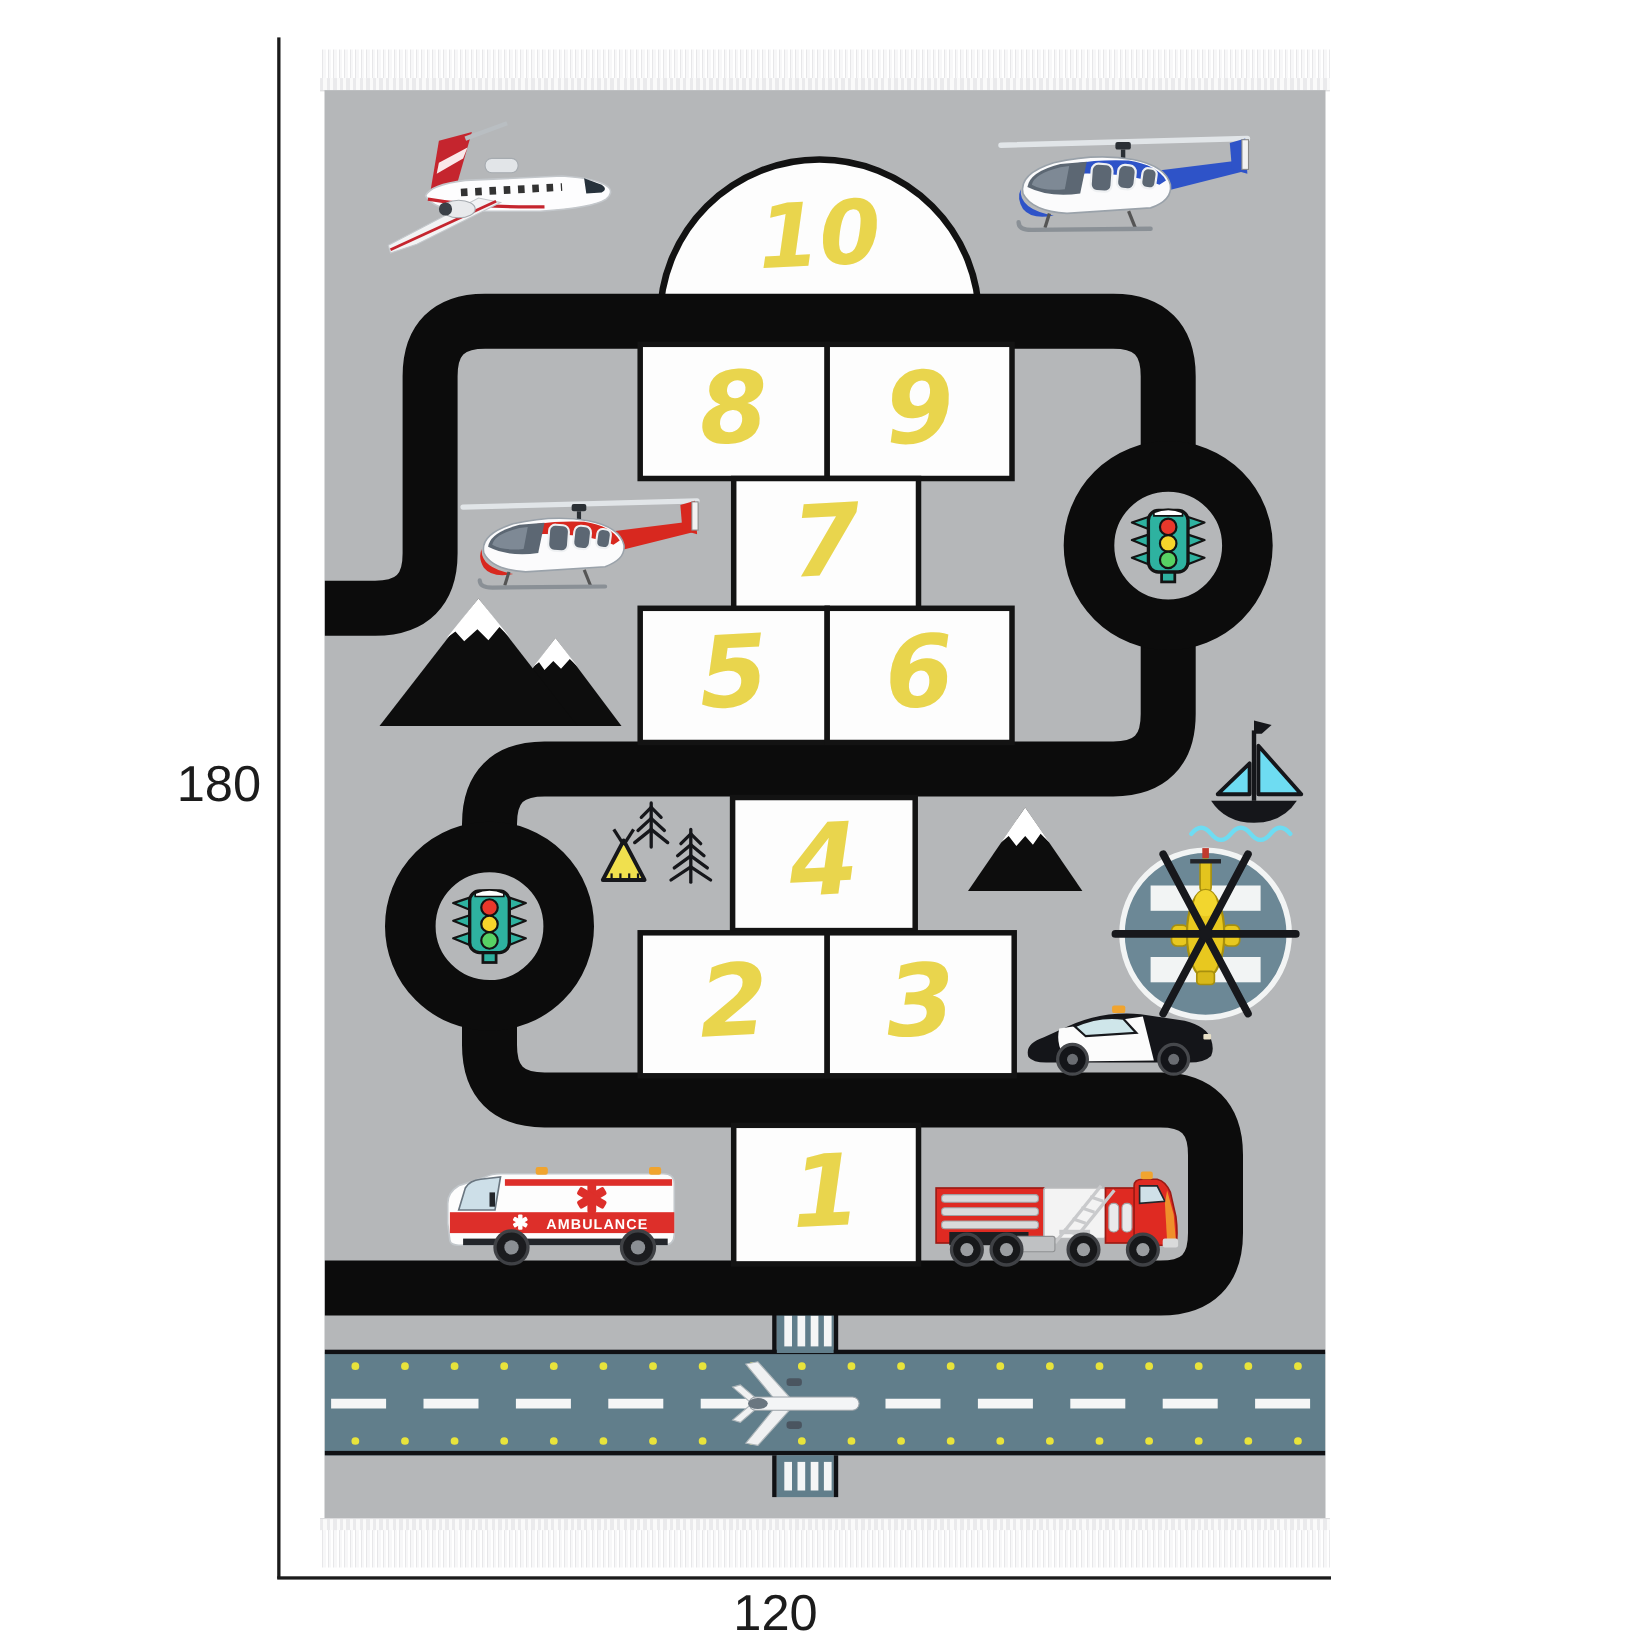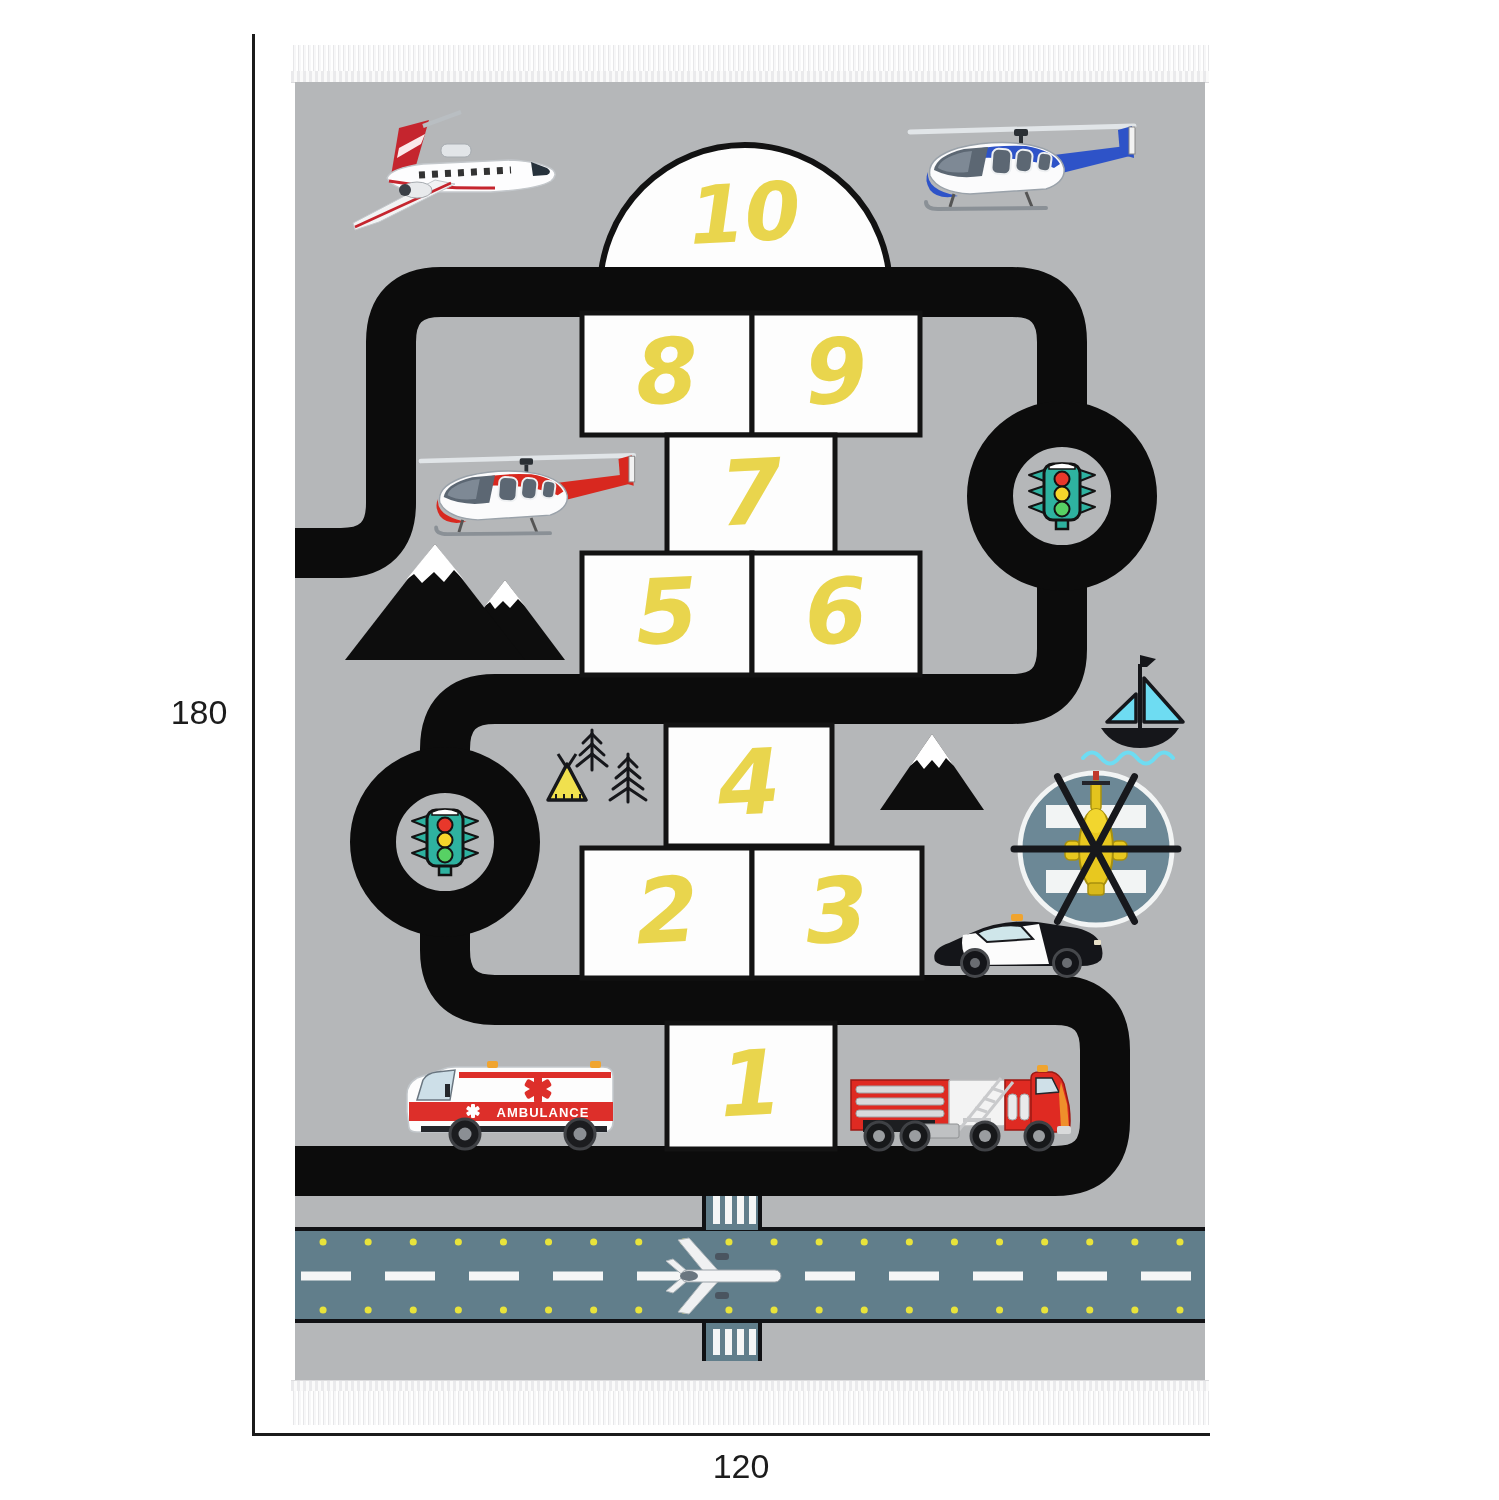--- a/index.html
+++ b/index.html
@@ -1,23 +1,23 @@
 <!DOCTYPE html>
 <html><head>
 <meta charset="utf-8">
 <style>
   html,body{margin:0;padding:0;background:#fff;}
   .canvas{position:relative;width:1499px;height:1500px;background:#fff;overflow:hidden;
           font-family:"Liberation Sans",sans-serif;}
   
   .dim-line-v{position:absolute;left:252px;top:34px;width:3px;height:1401px;background:#1b1b1b;}
   .dim-line-h{position:absolute;left:252px;top:1433px;width:958px;height:3px;background:#1b1b1b;}
-  .dim-label{position:absolute;color:#1c1c1c;font-size:34px;line-height:52px;text-align:center;}
+  .dim-label{position:absolute;color:#1c1c1c;font-size:46px;line-height:52px;text-align:center;}
   .dim-label.h{left:139px;top:686px;width:120px;}
-  .dim-label.w{left:681px;top:1440px;width:120px;}
+  .dim-label.w{left:645px;top:1440px;width:120px;}
   
   .rug{position:absolute;left:295px;top:45px;width:910px;height:1380px;}
   .fringe{position:absolute;left:-4px;width:918px;
           background:repeating-linear-gradient(90deg,#ffffff 0 2px,#e7e7e9 2px 3px,#f7f7f8 3px 5px);}
   .fringe.top{top:0;height:26px;}
   .fringe.bottom{top:1346px;height:34px;}
   .fringe-band{position:absolute;left:-4px;width:918px;height:11px;background:#f3f3f4;
           background-image:repeating-linear-gradient(90deg,#eaeaec 0 3px,#fafafa 3px 6px);}
   .fringe-band.top{top:26px;border-bottom:1px solid #dcdcde;}
   .fringe-band.bottom{top:1335px;border-top:1px solid #dcdcde;}

